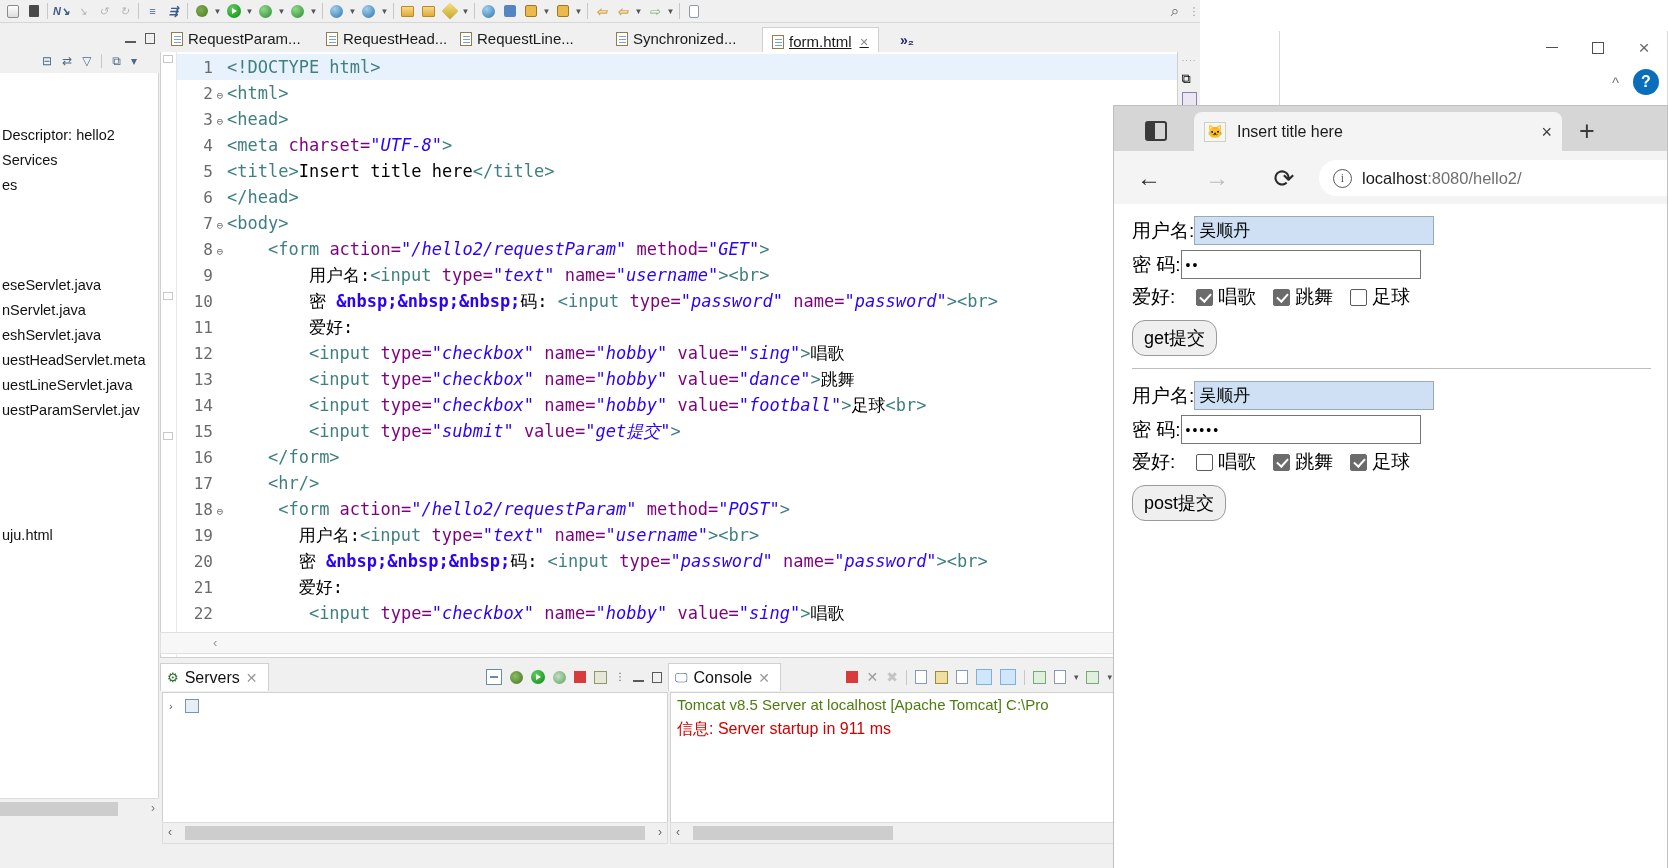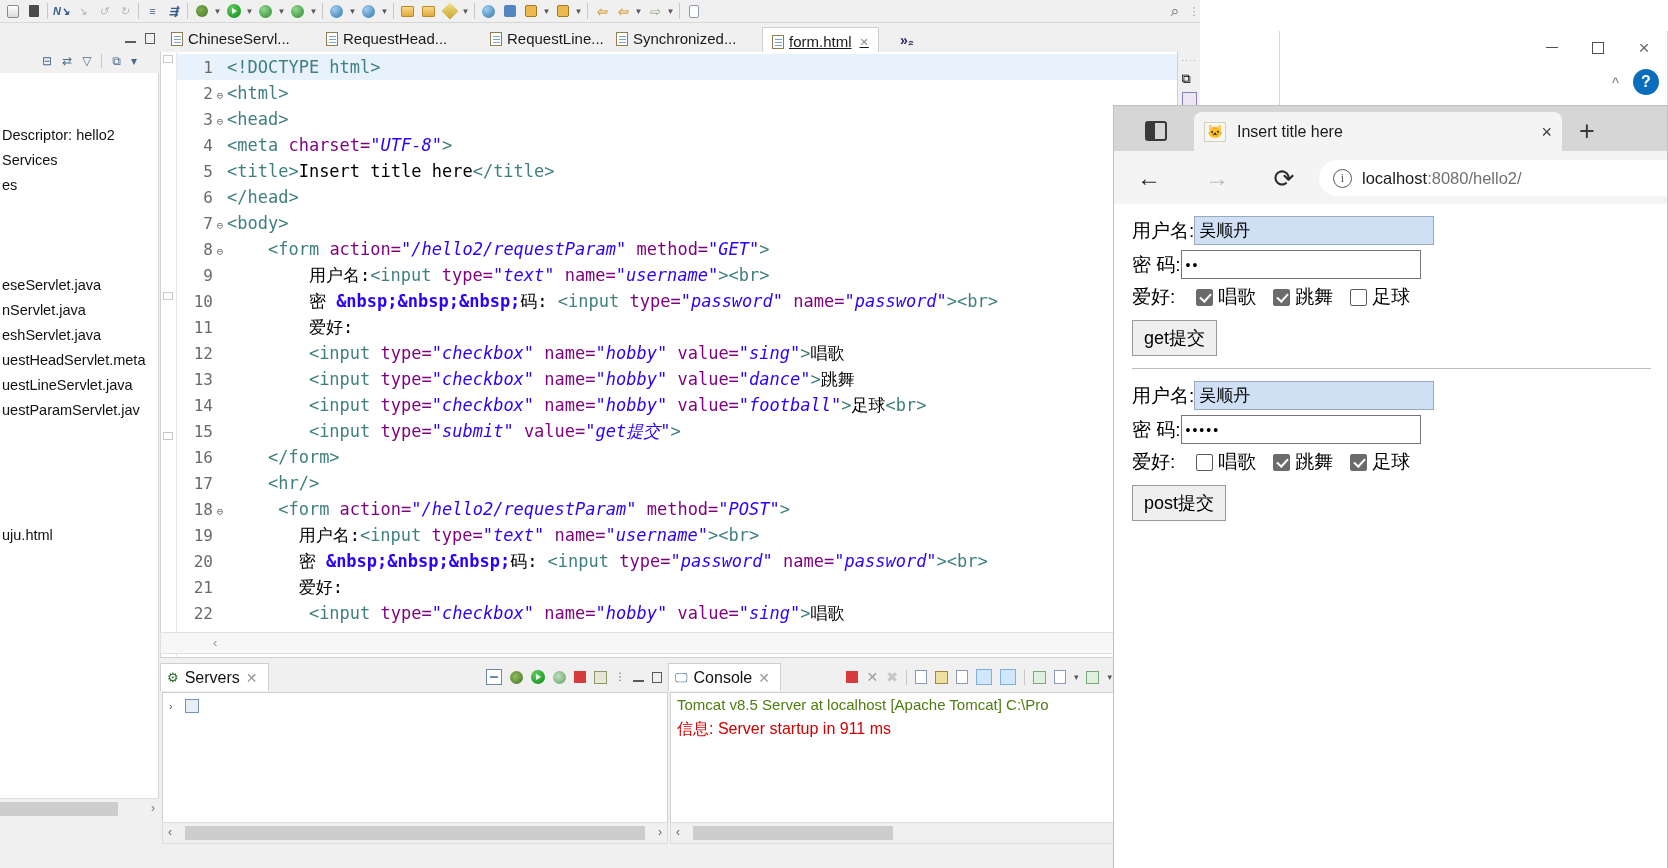--- a/index.html
+++ b/index.html
@@ -292,21 +292,21 @@
     display:inline-block; position:relative; flex:none;
   }
   .cbox.on { background:#6b6b6b; border-color:#6b6b6b; }
   .cbox.on:after {
     content:""; position:absolute; left:5px; top:1.5px; width:5px; height:9px;
     border:solid #fff; border-width:0 2px 2px 0; transform:rotate(42deg);
   }
   .sbtn {
     margin-top:5px; padding:5px 11px; font-size:18px;
     background:#efefef; border:1px solid #9a9a9a; color:#000;
-    font-family:"Liberation Sans", sans-serif; border-radius:0;
+    font-family:"Liberation Sans", sans-serif; border-radius:13px;
   }
   .fhr { border:none; border-top:1px solid #bdbdbd; margin:12px 18px 12px 0; }
 </style>
 </head>
 <body>
 
 <div id="eclipse">
 
   <div class="toolbar">
     <span class="tb-ico">
@@ -444,27 +444,27 @@
     </div>
   <div class="exp-vline"></div>
   <div class="exp-scroll-h">
     <div class="exp-thumb"></div>
     <span class="chev">›</span>
   </div>
 
   <div class="ed-tabs" id="ed-tabs">
       <div class="ed-tab" style="left: 2px;">
         <span class="tab-ico"></span>
-        <span>ChineseServl...</span>
+        <span>RequestParam...</span>
       </div>
       <div class="ed-tab" style="left: 157px;">
         <span class="tab-ico"></span>
         <span>RequestHead...</span>
       </div>
-      <div class="ed-tab" style="left: 321px;">
+      <div class="ed-tab" style="left: 291px;">
         <span class="tab-ico"></span>
         <span>RequestLine...</span>
       </div>
       <div class="ed-tab" style="left: 447px;">
         <span class="tab-ico"></span>
         <span>Synchronized...</span>
       </div>
       <div class="ed-tab active" style="left: 602px; text-decoration: underline;">
         <span class="tab-ico"></span>
         <span>form.html</span>

